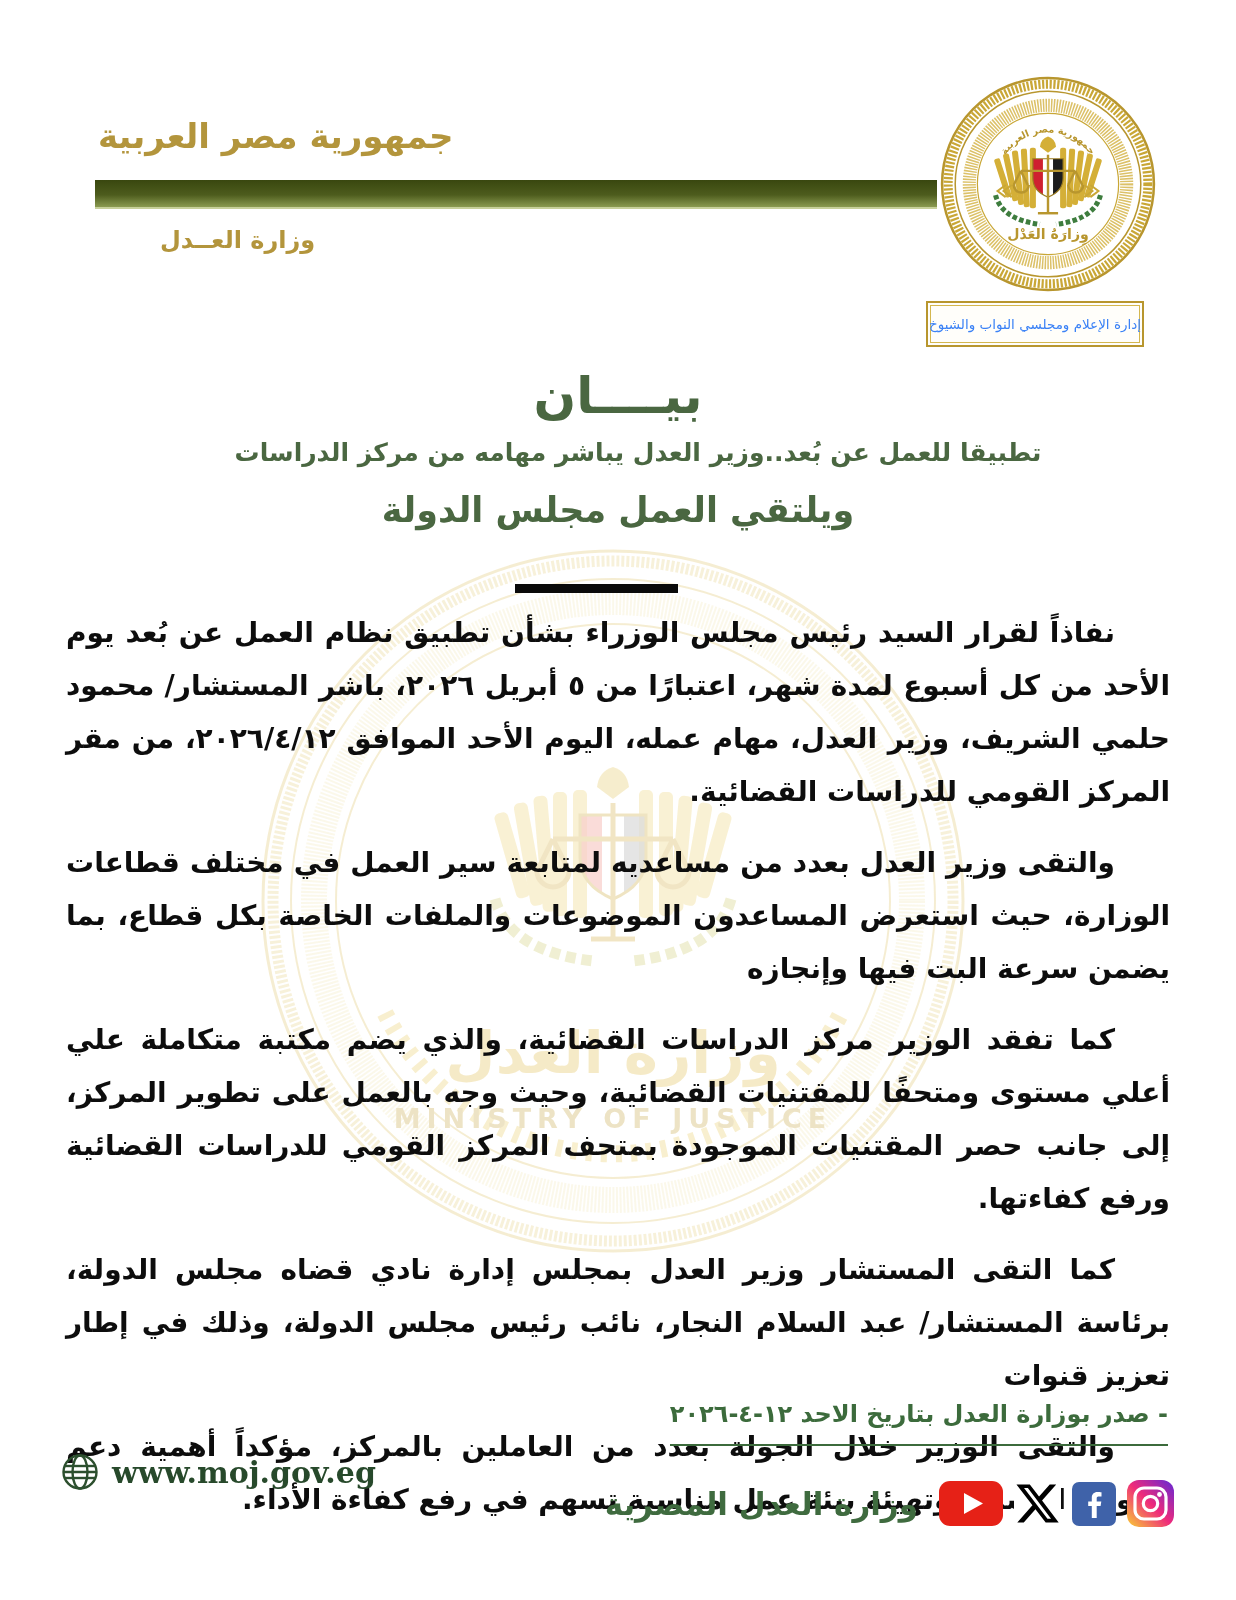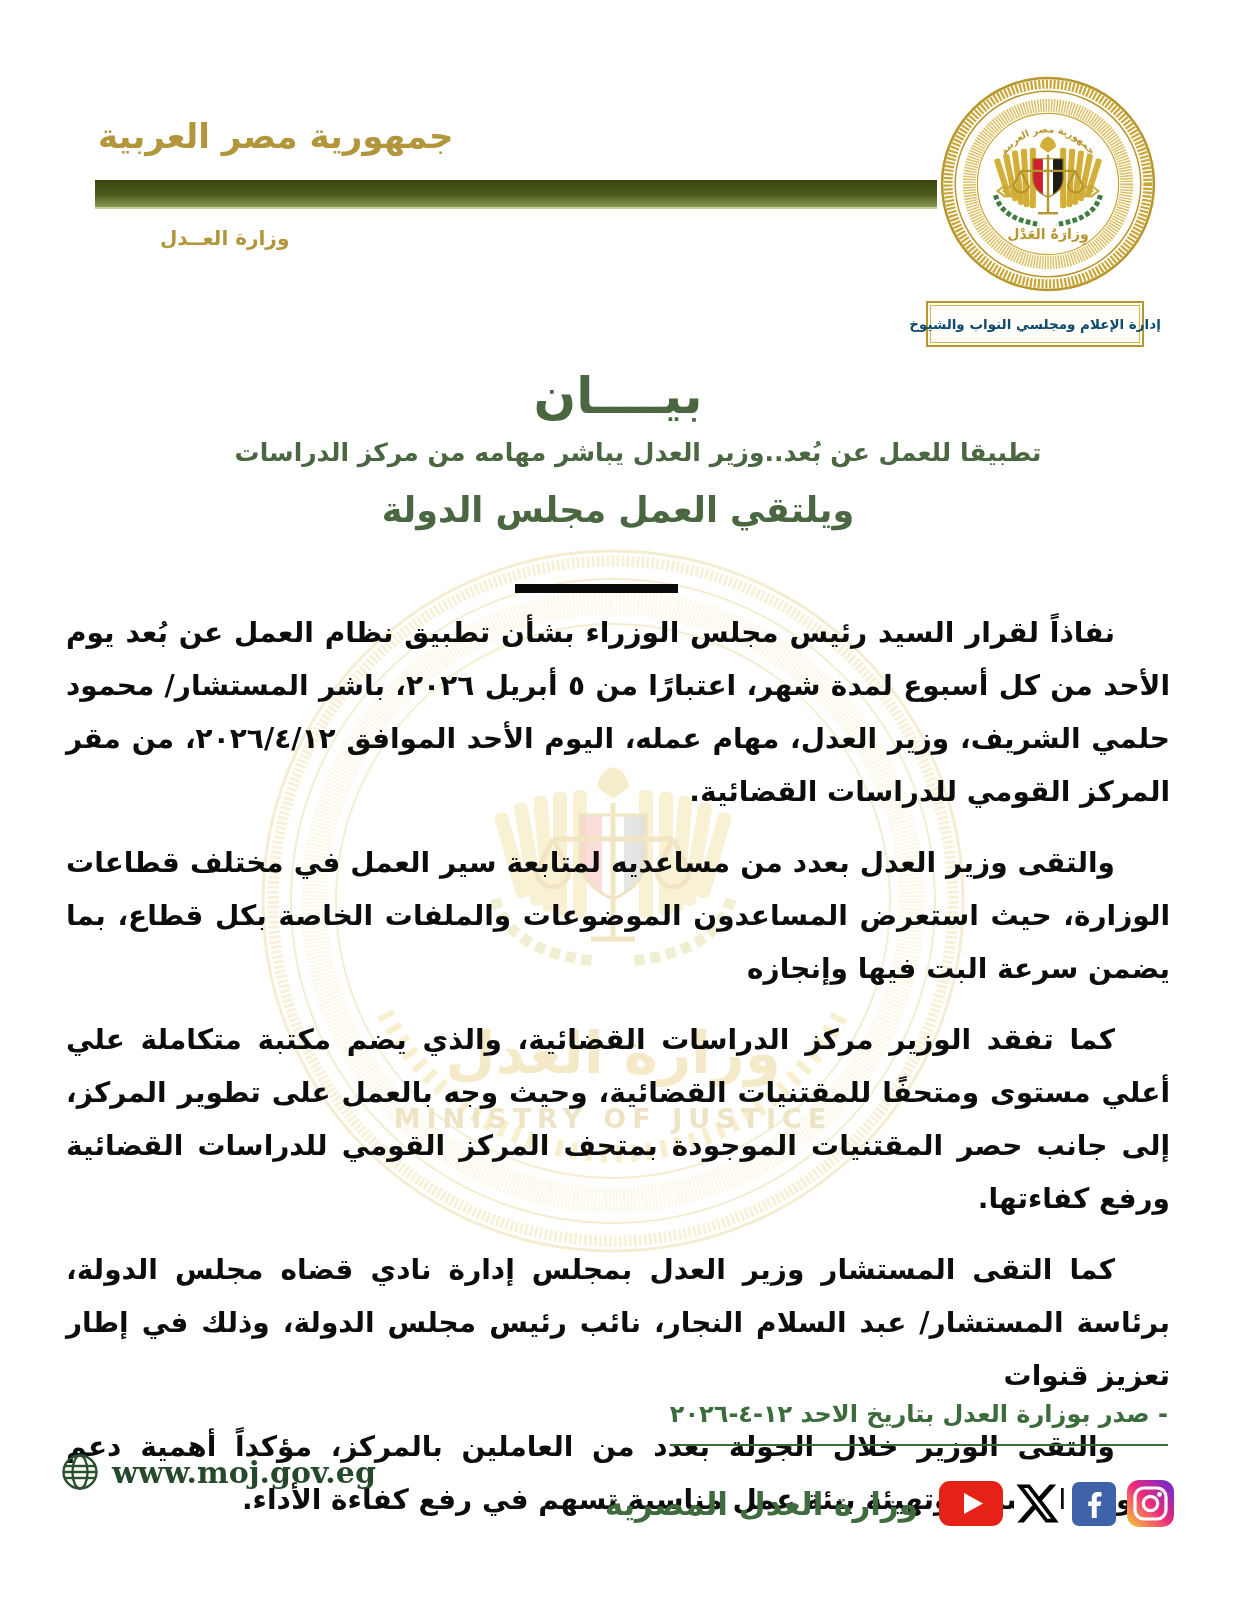--- a/index.html
+++ b/index.html
@@ -4,29 +4,29 @@
 <style>
   html,body{margin:0;padding:0;background:#ffffff;}
   .page{position:relative;width:1236px;height:1600px;background:#ffffff;overflow:hidden;
         font-family:"DejaVu Sans",sans-serif;}
   
   .republic{position:absolute;left:98px;top:116px;font-size:34px;font-weight:bold;
             color:#b3953c;direction:rtl;}
   .greenbar{position:absolute;left:95px;top:180px;width:842px;height:27px;
             background:linear-gradient(to bottom,#39470f 0%,#4d5c1d 55%,#8a9a50 100%);
             border-bottom:2px solid #c7d09a;}
-  .ministry{position:absolute;left:160px;top:226px;font-size:20px;font-weight:bold;
+  .ministry{position:absolute;left:160px;top:226px;font-size:24px;font-weight:bold;
             color:#b3953c;direction:rtl;letter-spacing:2px;}
   .seal{position:absolute;left:936px;top:70px;width:224px;height:232px;}
   .banner{position:absolute;left:926px;top:301px;width:218px;height:46px;
           border:2px solid #b8962e;background:#fffefa;box-sizing:border-box;
           display:flex;align-items:center;justify-content:center;}
   .banner .inner{border:1px solid #d4b74f;width:calc(100% - 6px);height:calc(100% - 6px);
           display:flex;align-items:center;justify-content:center;}
-  .banner span{font-size:13.5px;font-weight:bold;color:#0c4a6e;direction:rtl;white-space:nowrap;}
+  .banner span{font-size:13.5px;font-weight:normal;color:#3b82f6;direction:rtl;white-space:nowrap;}
   
   .titleblock{position:absolute;left:0;top:368px;width:1236px;text-align:center;
               direction:rtl;color:#4a6741;font-weight:bold;z-index:2;}
   .t1{font-size:50px;line-height:56px;}
   .t2{font-size:25px;line-height:58px;white-space:nowrap;margin-left:40px;}
   .t3{font-size:35px;line-height:56px;white-space:nowrap;}
   .divider{position:absolute;left:515px;top:584px;width:163px;height:9px;background:#0a0a0a;z-index:2;}
   
   .watermark{position:absolute;left:255px;top:543px;width:716px;height:716px;z-index:0;
              opacity:0.55;pointer-events:none;}

